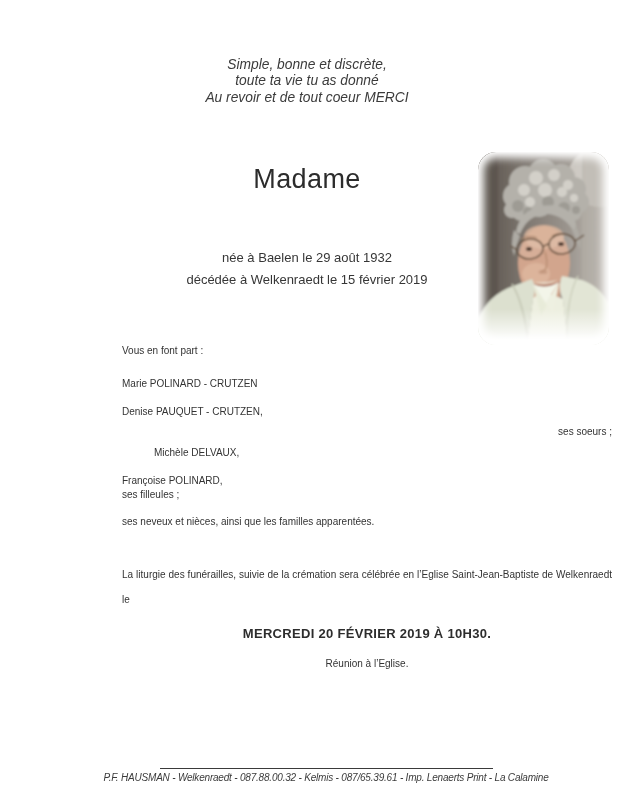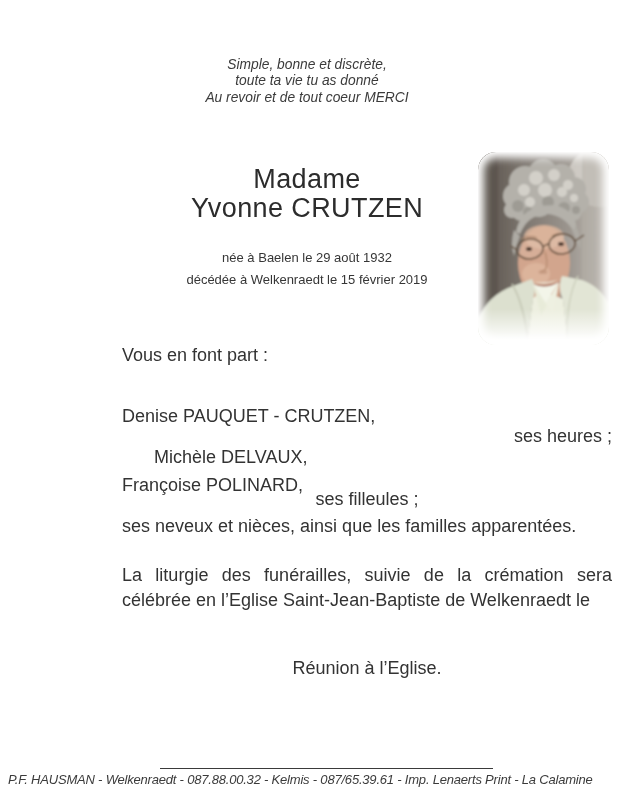--- a/index.html
+++ b/index.html
@@ -37,58 +37,57 @@
   .photo::before {
     content:""; position:absolute; left:0; right:0; bottom:0; height:36px; z-index:2;
     background:linear-gradient(to bottom, rgba(255,255,255,0), #ffffff 88%);
   }
   .photo::after {
     content:""; position:absolute; inset:0; border-radius:18px; z-index:3;
     box-shadow: inset 0 0 9px 6px #ffffff;
   }
 
   
-  .bl { position:absolute; left:122px; width:490px; font-size:18px; color:#333333; }
+  .bl { position:absolute; left:122px; width:490px; font-size:10px; color:#333333; }
   .l-intro     { top:345px; }
   .l-name1     { top:378px; }
   .l-name2     { top:406px; }
   .l-soeurs    { top:426px; text-align:right; }
   .l-name3     { top:447px;margin-left:32px; }
   .l-name4     { top:475px; }
-  .l-filleules { top:489px; text-align:center; }
+  .l-filleules { top:489px; text-align:left; }
   .l-neveux    { top:516px; }
   .p-liturgy   { top:563px; text-align:justify; line-height:24.5px; }
   .l-datetime  { top:626px; text-align:center; font-weight:bold; font-size:13px; letter-spacing:0.3px; color:#2d2d2d; }
   .l-meeting   { top:658px; text-align:center; }
   .p-visit     { top:691px; text-align:justify; line-height:24.5px; }
 
   
   .footer-rule {
     position:absolute; top:768px; left:160px; width:333px; height:0;
     border-top:1.3px solid #3a3a3a;
   }
   .footer-text {
     position:absolute; top:772px; left:8px; width:636px;
-    text-align:left; font-size:13px; font-style:italic; letter-spacing:-0.2px; color:#3b3b3b;
+    text-align:center; font-size:10px; font-style:italic; letter-spacing:-0.2px; color:#3b3b3b;
   }
 </style>
 </head>
 <body>
 
 <div class="page">
 
   <div class="epitaph">
     <div>Simple, bonne et discrète,</div>
     <div>toute ta vie tu as donné</div>
     <div>Au revoir et de tout coeur MERCI</div>
   </div>
 
   <div class="title-block">
     <div>Madame</div>
-    <div>Yvonne CRUTZEN</div>
   </div>
 
   <div class="dates">
     <div>née à Baelen le 29 août 1932</div>
     <div>décédée à Welkenraedt le 15 février 2019</div>
   </div>
 
   <div class="photo">
     <svg viewBox="0 0 131 193" width="131" height="193" preserveAspectRatio="none" xmlns="http://www.w3.org/2000/svg">
       <defs>
@@ -179,26 +178,28 @@
         <path d="M55 132 L67 152 L81 130 Q68 138 55 132 Z" fill="#f3f5e9"></path>
         <path d="M55 132 L63 164 L69 153 Z" fill="#e8ebd9"></path>
         <path d="M81 130 L75 162 L68 152 Z" fill="#eef0e1"></path>
         <path d="M34 132 Q46 152 50 190" stroke="#c2c5b2" stroke-width="1.5" fill="none"></path>
         <path d="M100 124 Q88 146 89 190" stroke="#cdd0bd" stroke-width="1.5" fill="none"></path>
       </g>
     </svg>
   </div>
 
   <div class="bl l-intro">Vous en font part :</div>
+  <div class="bl l-name1">Marie POLINARD - CRUTZEN</div>
   <div class="bl l-name2">Denise PAUQUET - CRUTZEN,</div>
-  <div class="bl l-soeurs">ses heures ;</div>
+  <div class="bl l-soeurs">ses soeurs ;</div>
   <div class="bl l-name3">Michèle DELVAUX,</div>
   <div class="bl l-name4">Françoise POLINARD,</div>
   <div class="bl l-filleules">ses filleules ;</div>
   <div class="bl l-neveux">ses neveux et nièces, ainsi que les familles apparentées.</div>
 
   <div class="bl p-liturgy">La liturgie des funérailles, suivie de la crémation sera célébrée en l’Eglise Saint-Jean-Baptiste de Welkenraedt le</div>
+  <div class="bl l-datetime">MERCREDI 20 FÉVRIER 2019 À 10H30.</div>
   <div class="bl l-meeting">Réunion à l’Eglise.</div>
 
   <div class="footer-rule"></div>
   <div class="footer-text">P.F. HAUSMAN - Welkenraedt - 087.88.00.32 - Kelmis - 087/65.39.61 - Imp. Lenaerts Print - La Calamine</div>
 
 </div>
 
 </body></html>

